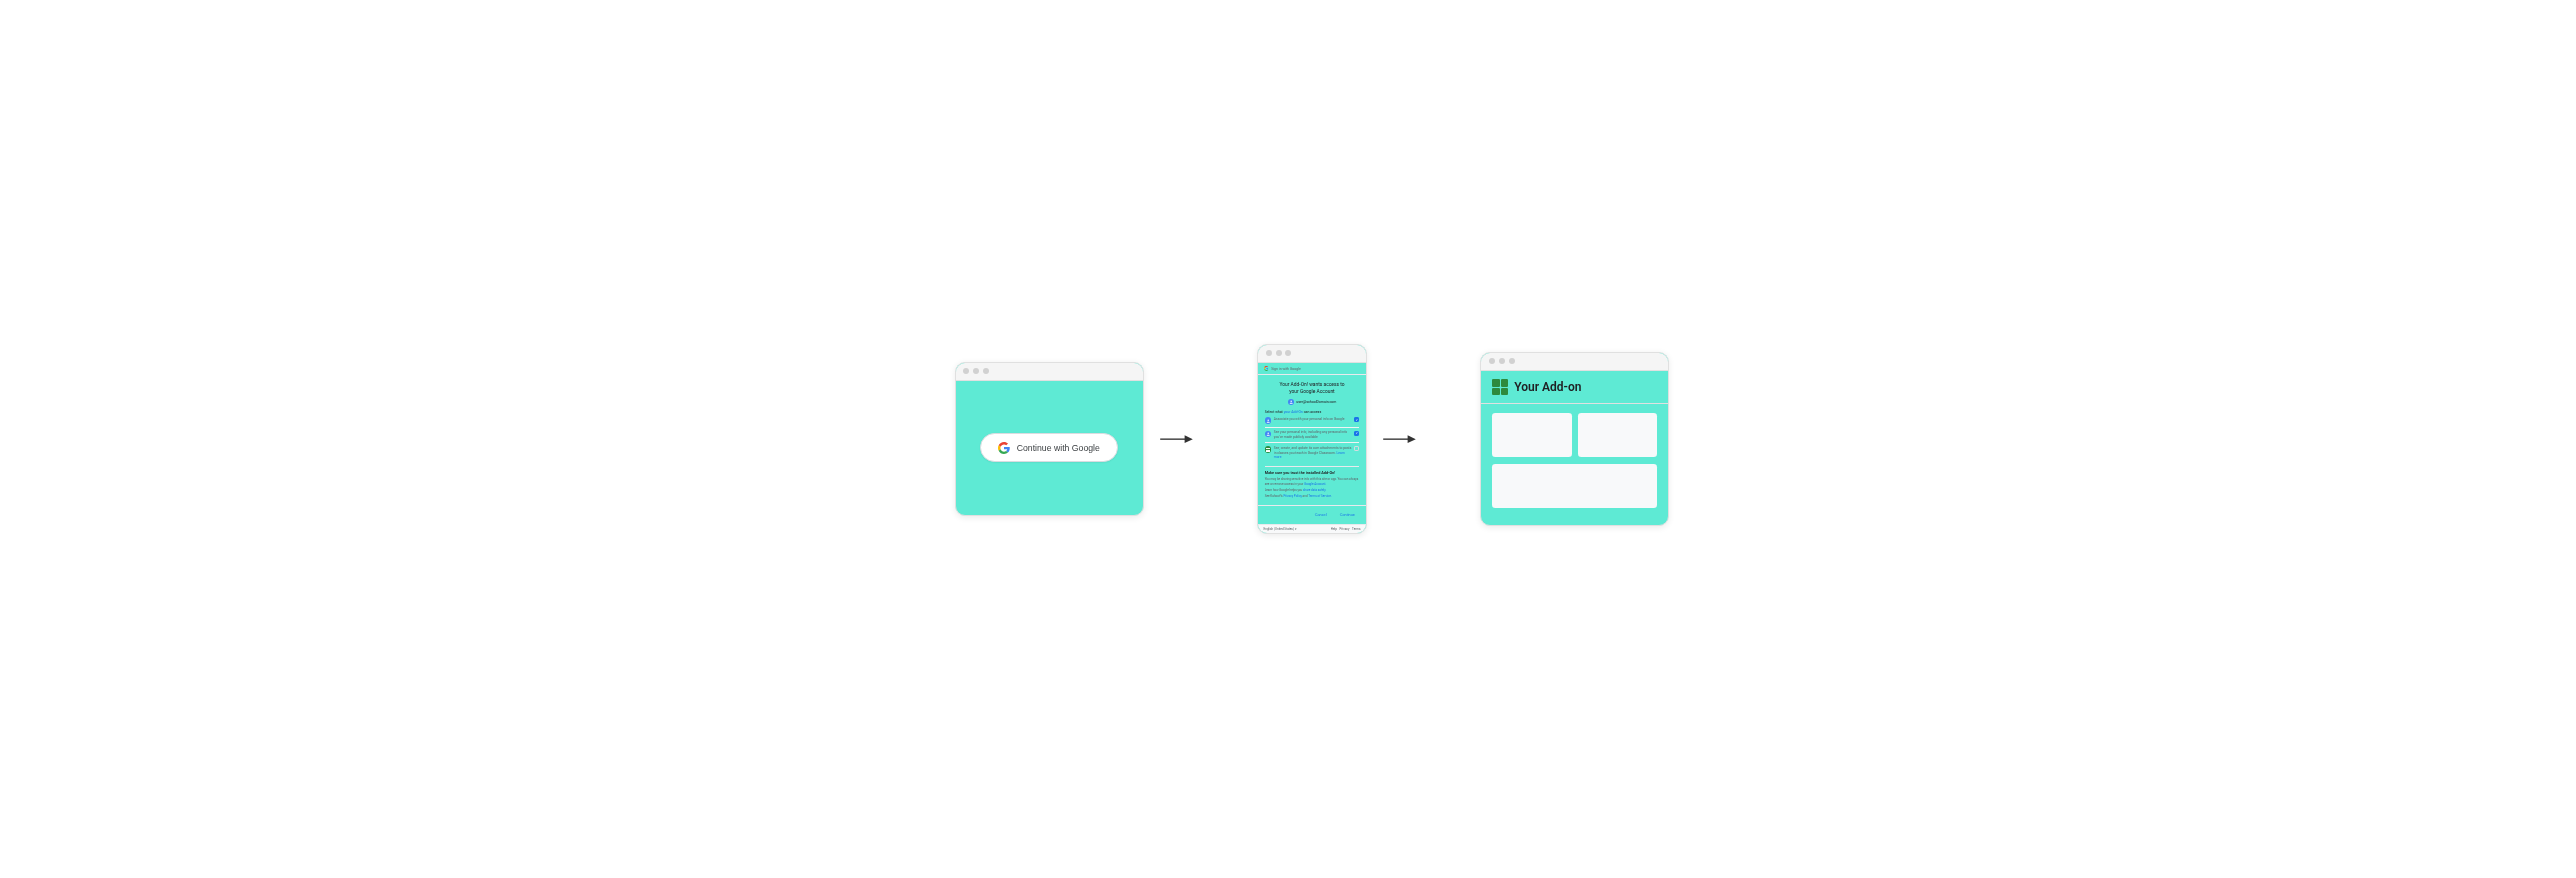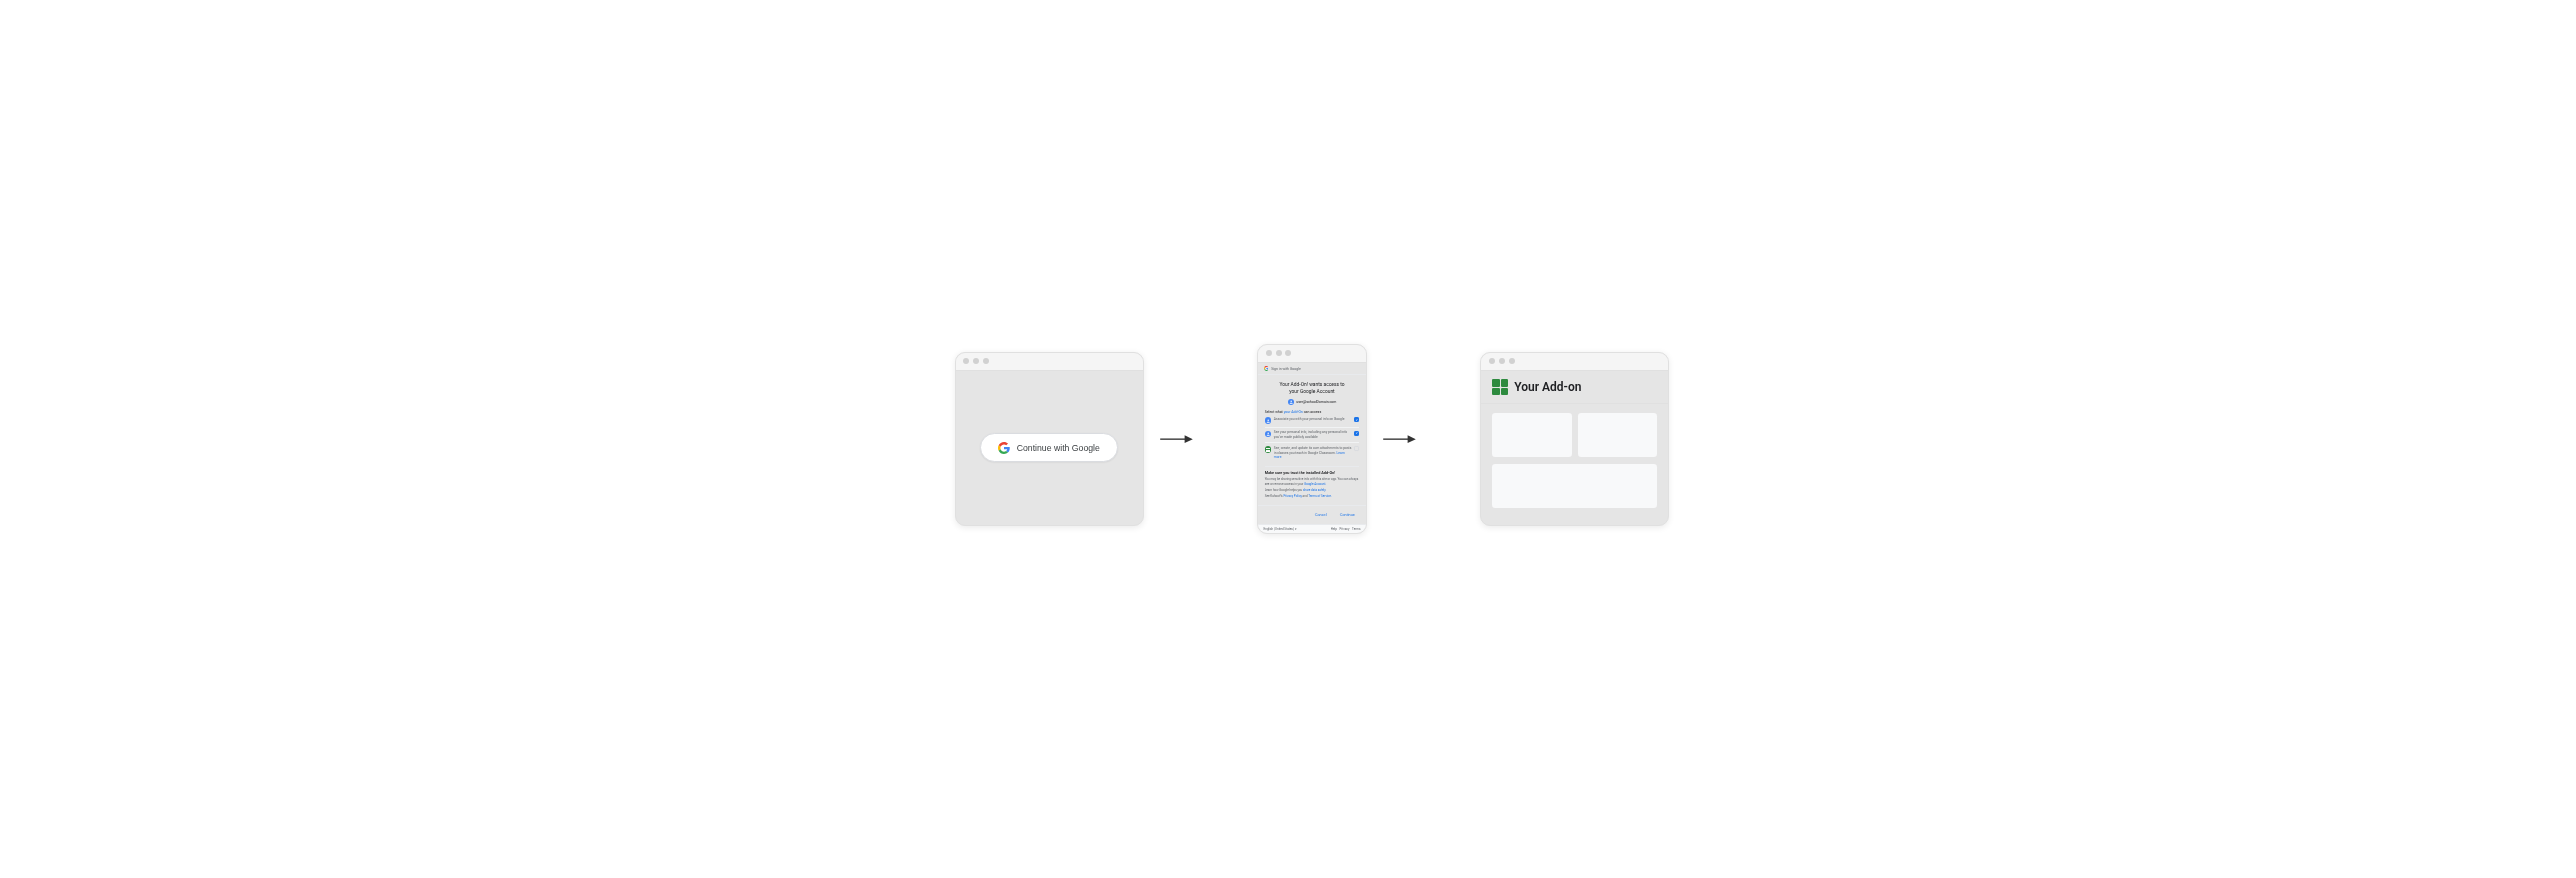--- a/index.html
+++ b/index.html
@@ -17,21 +17,21 @@
       display: flex;
       align-items: center;
       justify-content: center;
       gap: 16.3px;
       width: 100%;
       max-width: 763px;
     }
 
     
     .browser-window {
-      background: #e5e5e5;
+      background: #5eead4;
       border-radius: 10px;
       border: 0.8px solid #e0e0e0;
       box-shadow: 0 1.1px 6.5px rgba(0,0,0,0.08);
       overflow: hidden;
       margin-left: 48px;
     }
 
     .browser-toolbar {
       background: #f5f5f5;
       border-bottom: 0.5px solid #e0e0e0;
@@ -44,21 +44,21 @@
     .browser-dot {
       width: 6px;
       height: 6px;
       border-radius: 50%;
       background: #d1d1d1;
     }
 
     
     .window-1 {
       width: 207px;
-      height: 174px;
+      height: 154px;
     }
 
     .window-1-content {
       display: flex;
       align-items: center;
       justify-content: center;
       height: calc(100% - 18.5px);
       padding: 11px;
     }
 

